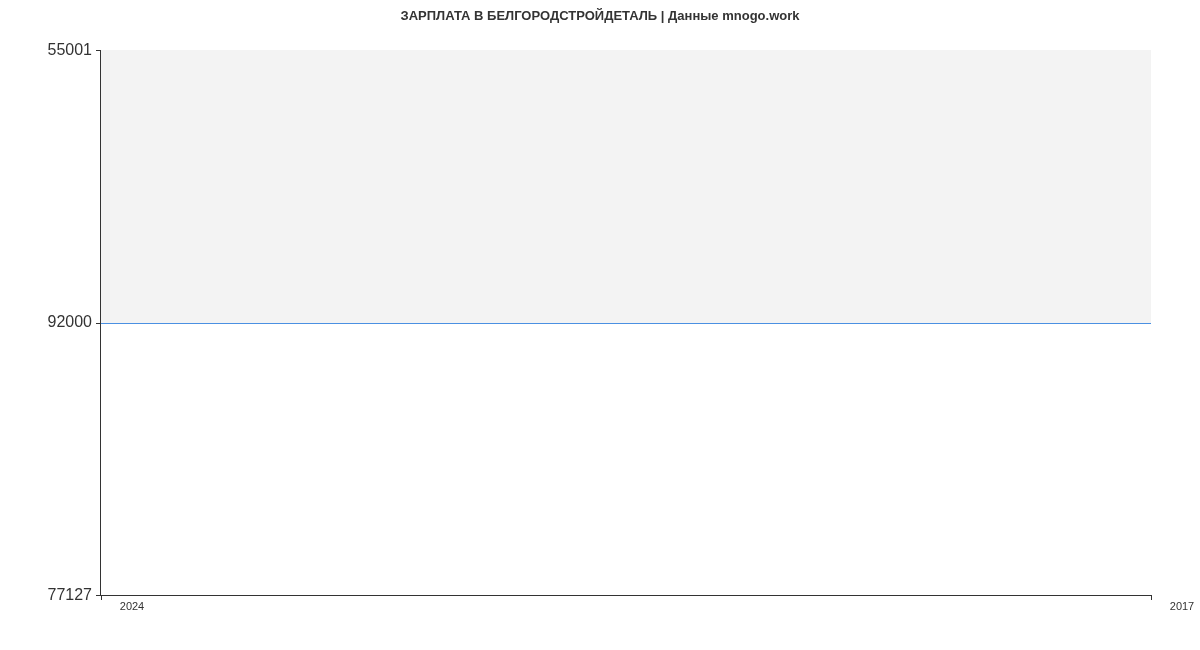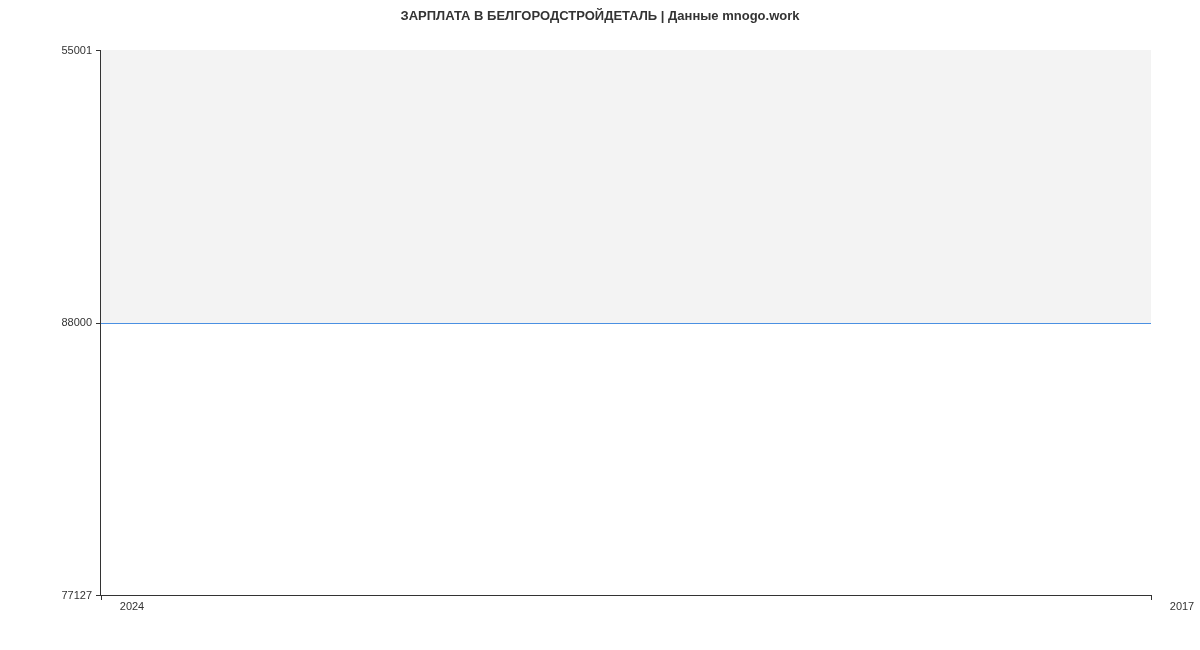--- a/index.html
+++ b/index.html
@@ -46,21 +46,21 @@
     .y-tick {
       position: absolute;
       left: -5px;
       width: 5px;
       height: 1px;
       background: #333;
     }
     .y-label {
       position: absolute;
       right: 1108px;
-      font-size: 11px;
+      font-size: 16px;
       color: #333;
       transform: translateY(-50%);
     }
     .x-tick {
       position: absolute;
       bottom: -5px;
       width: 1px;
       height: 5px;
       background: #333;
     }
@@ -82,17 +82,17 @@
   <div class="area-fill"></div>
   <div class="line"></div>
   <div class="y-tick" style="top:0"></div>
   <div class="y-tick" style="top:50%"></div>
   <div class="y-tick" style="top:100%"></div>
   <div class="x-tick" style="left:0"></div>
   <div class="x-tick" style="left:100%"></div>
 </div>
 
 <div class="y-label" style="top:50px">55001</div>
-<div class="y-label" style="top:322px">88000</div>
+<div class="y-label" style="top:322px">92000</div>
 <div class="y-label" style="top:595px">77127</div>
 
 <div class="x-label" style="left:100px">2024</div>
 <div class="x-label" style="left:1150px">2017</div>
 
 </body></html>

